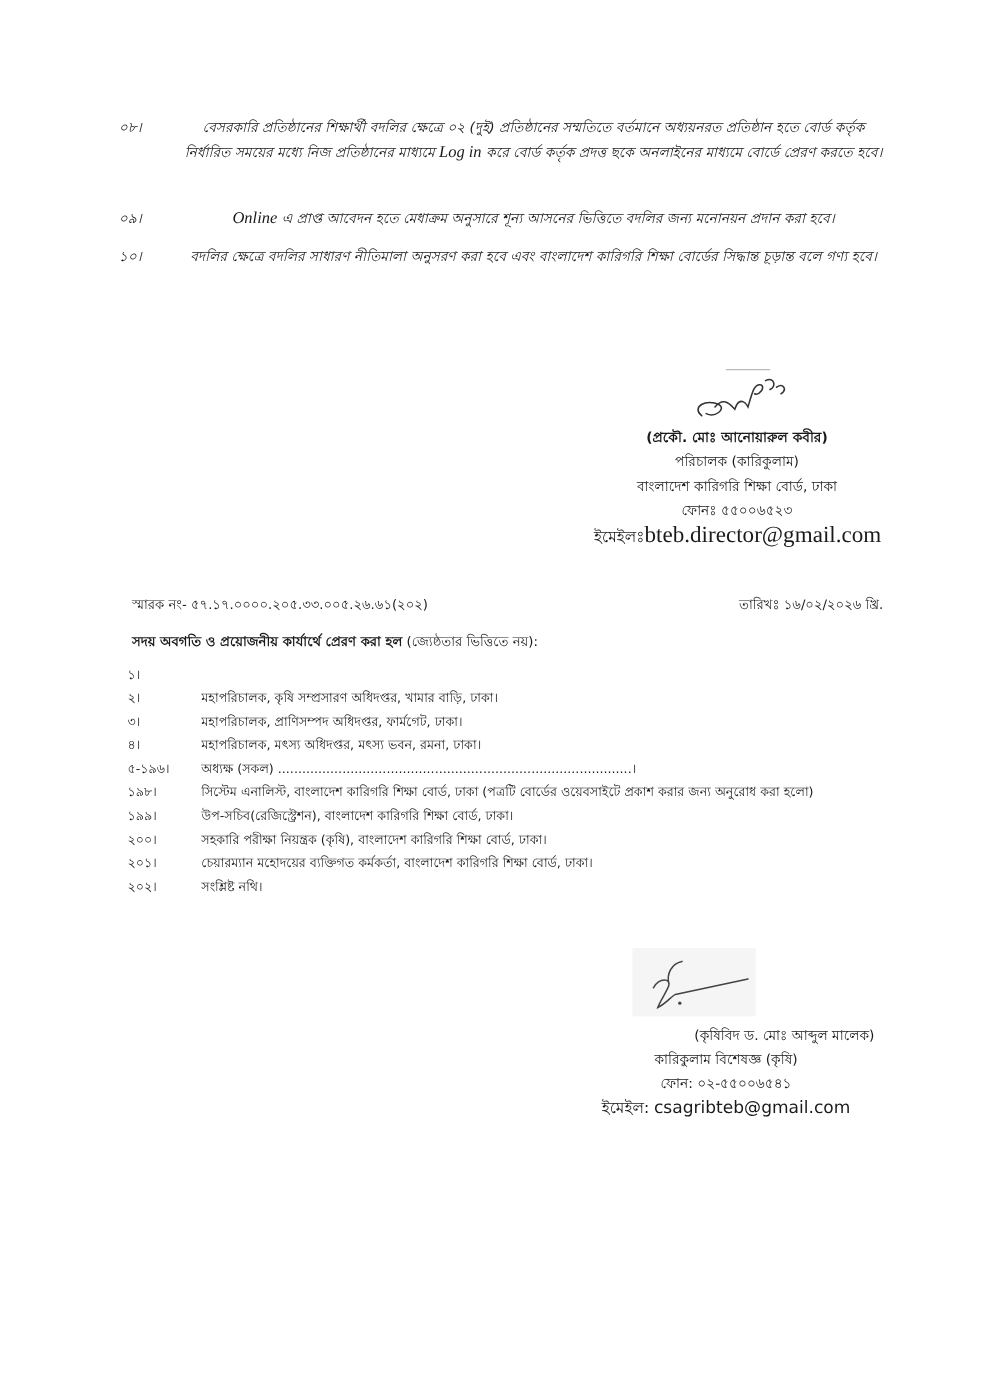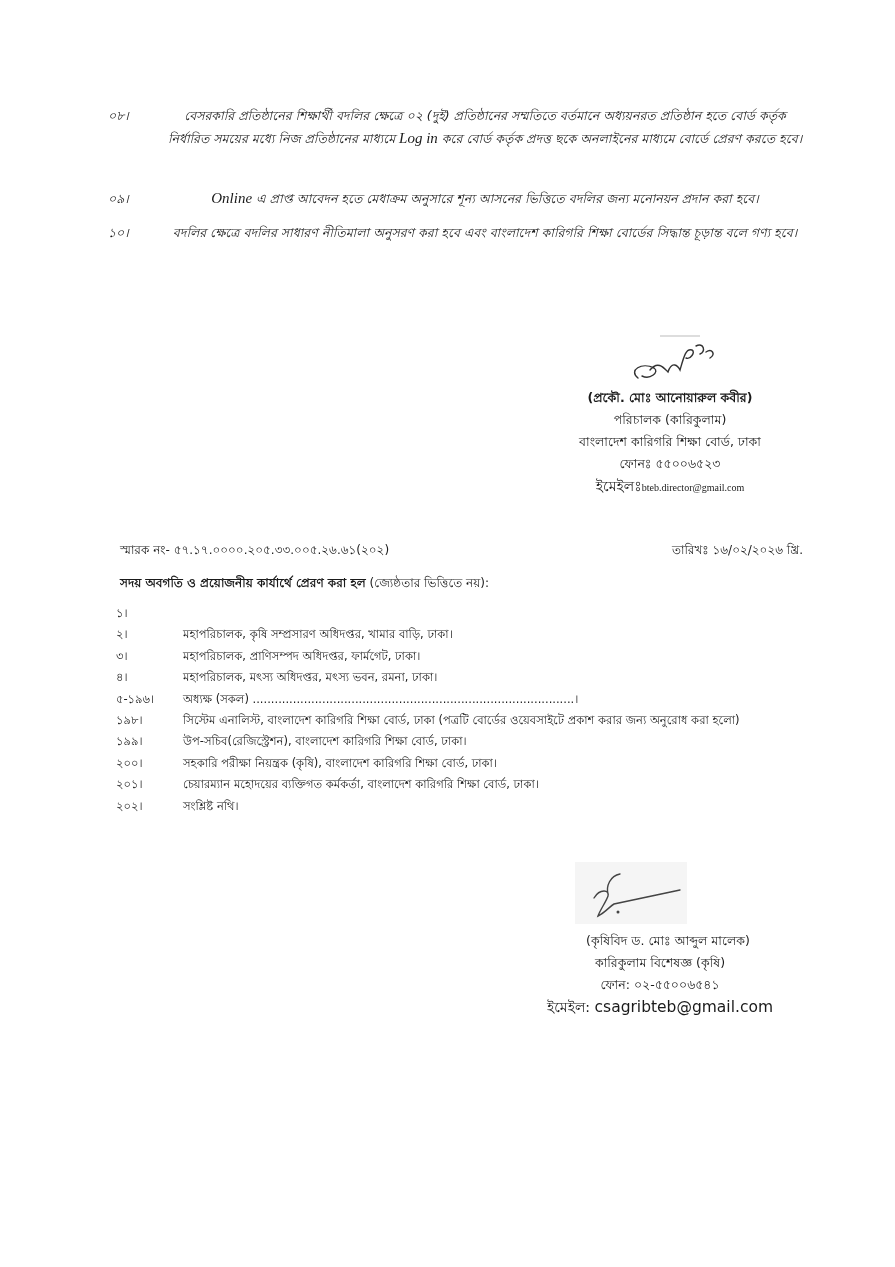--- a/index.html
+++ b/index.html
@@ -4,21 +4,21 @@
 <style>
   html, body { margin: 0; padding: 0; background: #ffffff; }
   body { width: 895px; height: 1267px; position: relative; overflow: hidden;
          font-family: "DejaVu Sans", "Liberation Serif", serif; color: #1a1a1a; }
   .para { position: absolute; left: 108px; width: 700px; font-size: 12.5px; line-height: 23px; font-style: italic; }
   .para .num { position: absolute; left: 0; top: 0; width: 50px; }
   .para .txt { position: absolute; left: 54px; right: 0; top: 0; text-align: center; }
   .serif-en { font-family: "Liberation Serif", serif; font-size: 15px; }
   .sig-block { position: absolute; text-align: center; font-size: 12.5px; line-height: 22px; }
   .sig-block .email-line { font-size: 14px; }
-  .sig-block .email-en { font-family: "Liberation Serif", serif; font-size: 10px; }
+  .sig-block .email-en { font-family: "Liberation Serif", serif; font-size: 21px; }
   .memo { position: absolute; top: 541px; font-size: 12px; }
   .subject { position: absolute; left: 120px; top: 574px; font-size: 12px; }
   .subject b { font-weight: bold; }
   .list { position: absolute; left: 116px; top: 605px; width: 700px; font-size: 11.5px; }
   .list .row { position: relative; height: 21.4px; }
   .list .row .n { position: absolute; left: 0; width: 60px; }
   .list .row .t { position: absolute; left: 67px; white-space: nowrap; }
   .sig2 .email-en2 { font-family: "DejaVu Sans", sans-serif; font-size: 15.5px; }
   .signature { position: absolute; }
   .sig-img-bg { position: absolute; left: 575px; top: 862px; width: 112px; height: 62px; background: #f5f5f5; }
@@ -113,19 +113,19 @@
     </div>
 </div>
 
 <div class="sig-img-bg"></div>
 <svg class="signature" style="left:580px; top:866px;" width="105" height="55" viewBox="0 0 105 55">
   <path d="M40 8 C 30 10, 26 20, 28 28 M14 32 C 20 22, 30 24, 28 30 C 26 36, 20 44, 18 50 C 26 46, 30 40, 34 38 L 100 24" fill="none" stroke="#444" stroke-width="1.4" stroke-linecap="round"></path>
   <circle cx="38" cy="46" r="1.5" fill="#444"></circle>
 </svg>
 
 <div class="sig-block sig2" style="left:525px; top:930px; width:270px;">
-  <div style="text-align:center; padding-left:16px;">(কৃষিবিদ ড. মোঃ আব্দুল মালেক)</div>
+  <div style="text-align:right; padding-left:16px;">(কৃষিবিদ ড. মোঃ আব্দুল মালেক)</div>
   <div>কারিকুলাম বিশেষজ্ঞ (কৃষি)</div>
   <div>ফোন: ০২-৫৫০০৬৫৪১</div>
   <div class="email-line">
     <span>ইমেইল:</span> <span class="email-en2">csagribteb@gmail.com</span>
   </div>
 </div>
 
 </body></html>

